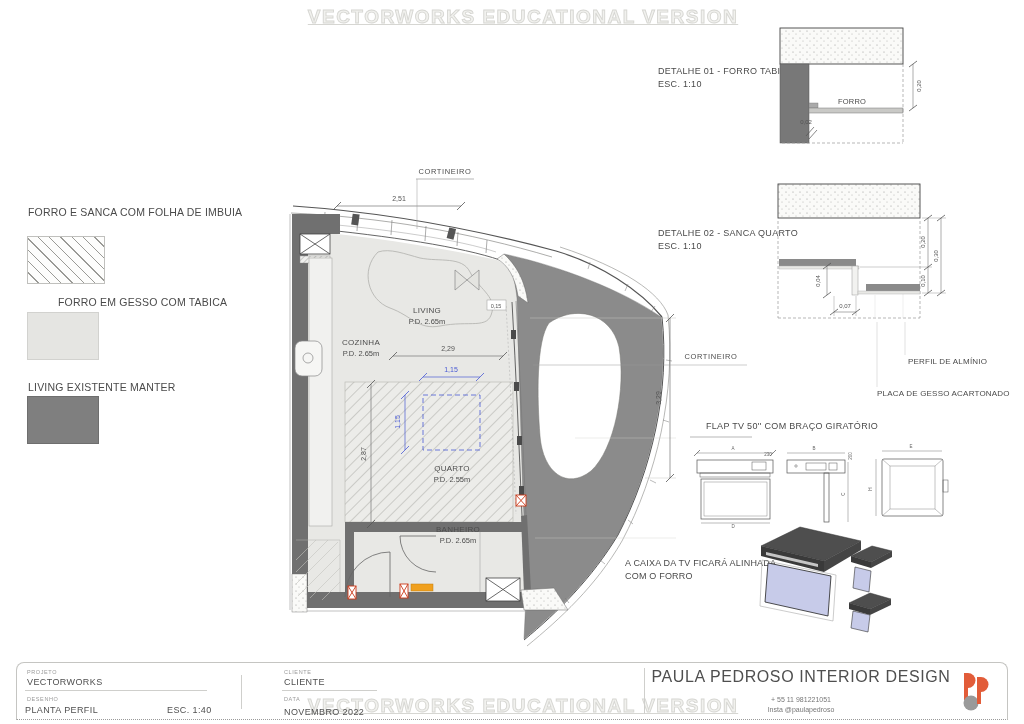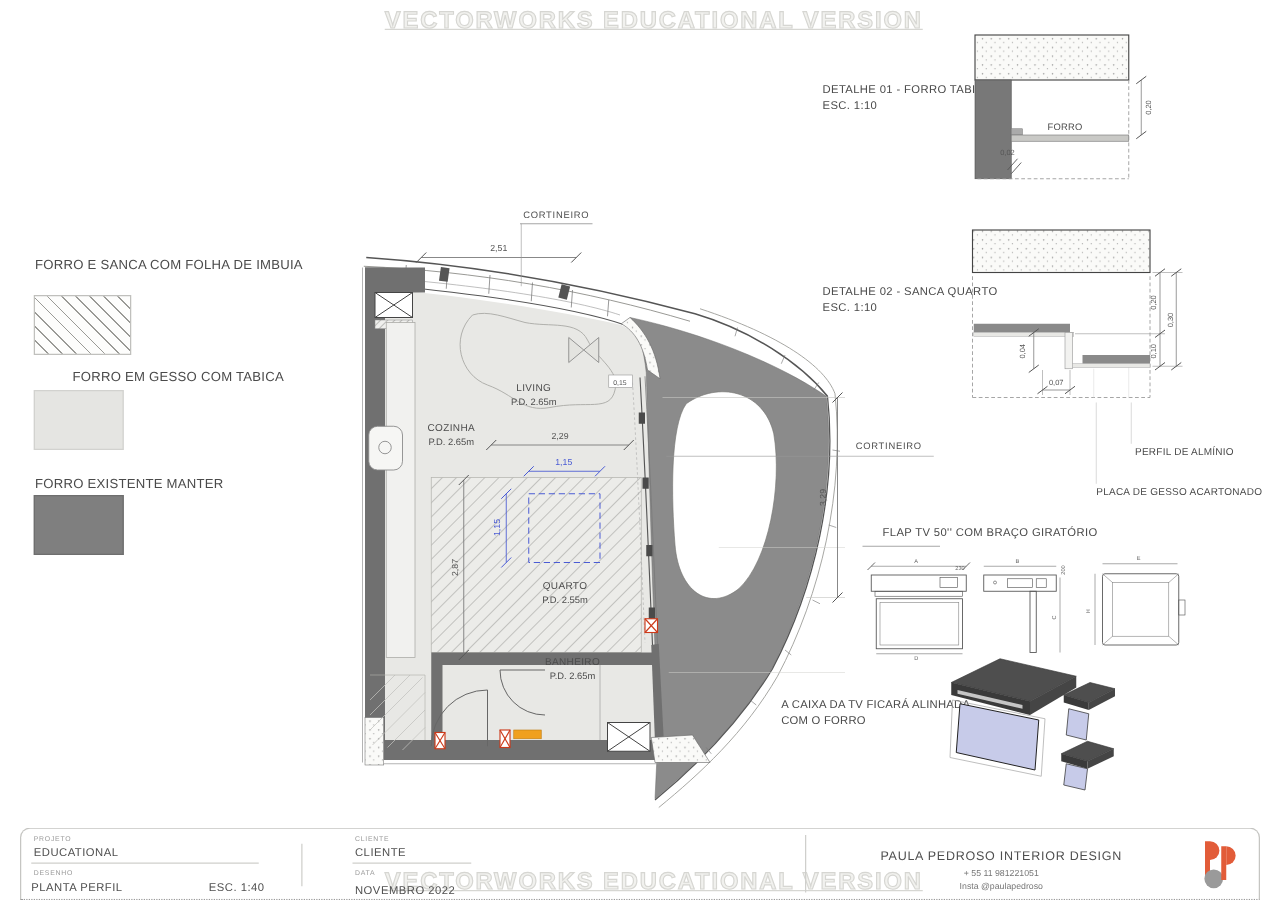--- a/index.html
+++ b/index.html
@@ -29,39 +29,39 @@
   .t-sdim{font-size:6px;fill:#555;text-anchor:middle;}
   .t-vdim{font-size:4.5px;fill:#666;text-anchor:middle;}
   .t-note{font-size:9px;fill:#4a4a4a;letter-spacing:.2px;}
   
   .tblock{position:absolute;left:16px;top:662px;width:990px;height:56px;z-index:2;
      border:1px solid #c5c5c2;border-bottom:1px dotted #9a9a9a;border-radius:8px 8px 0 0;}
   .tb-label{position:absolute;font-size:5.5px;color:#9a9a9a;letter-spacing:.6px;}
   .tb-value{position:absolute;font-size:9px;color:#4f4f4f;letter-spacing:.4px;}
   .tb-line{position:absolute;background:#cfcfcc;}
   .tb-studio{position:absolute;left:624px;top:0;width:320px;height:56px;text-align:center;}
-  .tb-studio .studio{position:absolute;left:0;width:100%;top:17px;font-size:10px;color:#4f4f4f;letter-spacing:.6px;}
+  .tb-studio .studio{position:absolute;left:0;width:100%;top:5px;font-size:16px;color:#4f4f4f;letter-spacing:.6px;}
   .tb-studio .phone{position:absolute;left:0;width:100%;top:33px;font-size:7px;color:#777;}
   .tb-studio .insta{position:absolute;left:0;width:100%;top:43px;font-size:7px;color:#777;}
   .tb-logo{position:absolute;left:944px;top:8px;}
 </style>
 </head>
 <body>
 
 <div class="sheet">
 
   <div class="wm wm-top">VECTORWORKS EDUCATIONAL VERSION</div>
   <div class="wm wm-bottom">VECTORWORKS EDUCATIONAL VERSION</div>
 
   <div>
     <div class="legend-label" style="left:28px;top:206px;">FORRO E SANCA COM FOLHA DE IMBUIA</div>
     <div class="swatch sw-hatch"></div>
     <div class="legend-label" style="left:28px;top:296px;margin-left:30px;">FORRO EM GESSO COM TABICA</div>
     <div class="swatch sw-gesso"></div>
-    <div class="legend-label" style="left:28px;top:381px;">FORRO EXISTENTE MANTER</div>
+    <div class="legend-label" style="left:28px;top:381px;">LIVING EXISTENTE MANTER</div>
     <div class="swatch sw-exist"></div>
   </div>
 
   <svg class="plan-svg" width="1024" height="724" viewBox="0 0 1024 724">
     <defs>
       <pattern id="hatch" patternUnits="userSpaceOnUse" width="8" height="8" patternTransform="rotate(45)">
         <rect width="8" height="8" fill="#ecece9"></rect>
         <line x1="0" y1="0" x2="0" y2="8" stroke="#a8a8a4" stroke-width="1"></line>
       </pattern>
       <pattern id="fh" patternUnits="userSpaceOnUse" width="4" height="4" patternTransform="rotate(45)">
@@ -405,21 +405,21 @@
         <polygon points="849,603 870,593 891,599 870,609" fill="#4e4e4e" stroke="#333" stroke-width="0.5"></polygon>
         <polygon points="849,603 870,609 870,615 849,609" fill="#3a3a3a"></polygon>
         <polygon points="870,609 891,599 891,605 870,615" fill="#454545"></polygon>
         <polygon points="853,611 870,615 868,632 851,628" fill="#c7cbe9" stroke="#333" stroke-width="0.6"></polygon>
       </g>
     </g>
   </svg>
 
   <div class="tblock">
     <span class="tb-label" style="left:10px;top:6px;">PROJETO</span>
-    <span class="tb-value" style="left:10px;top:14px;">EDUCATIONAL</span>
+    <span class="tb-value" style="left:10px;top:14px;">VECTORWORKS</span>
     <div class="tb-line" style="left:8px;top:27px;width:182px;height:1px;"></div>
     <span class="tb-label" style="left:10px;top:33px;">DESENHO</span>
     <span class="tb-value" style="left:8px;top:42px;">PLANTA  PERFIL</span>
     <span class="tb-value" style="left:150px;top:42px;">ESC. 1:40</span>
     <div class="tb-line" style="left:224px;top:12px;width:1px;height:34px;"></div>
     <span class="tb-label" style="left:267px;top:6px;">CLIENTE</span>
     <span class="tb-value" style="left:267px;top:14px;">CLIENTE</span>
     <div class="tb-line" style="left:265px;top:27px;width:95px;height:1px;"></div>
     <span class="tb-label" style="left:267px;top:33px;">DATA</span>
     <span class="tb-value" style="left:267px;top:44px;text-align:right;">NOVEMBRO 2022</span>

